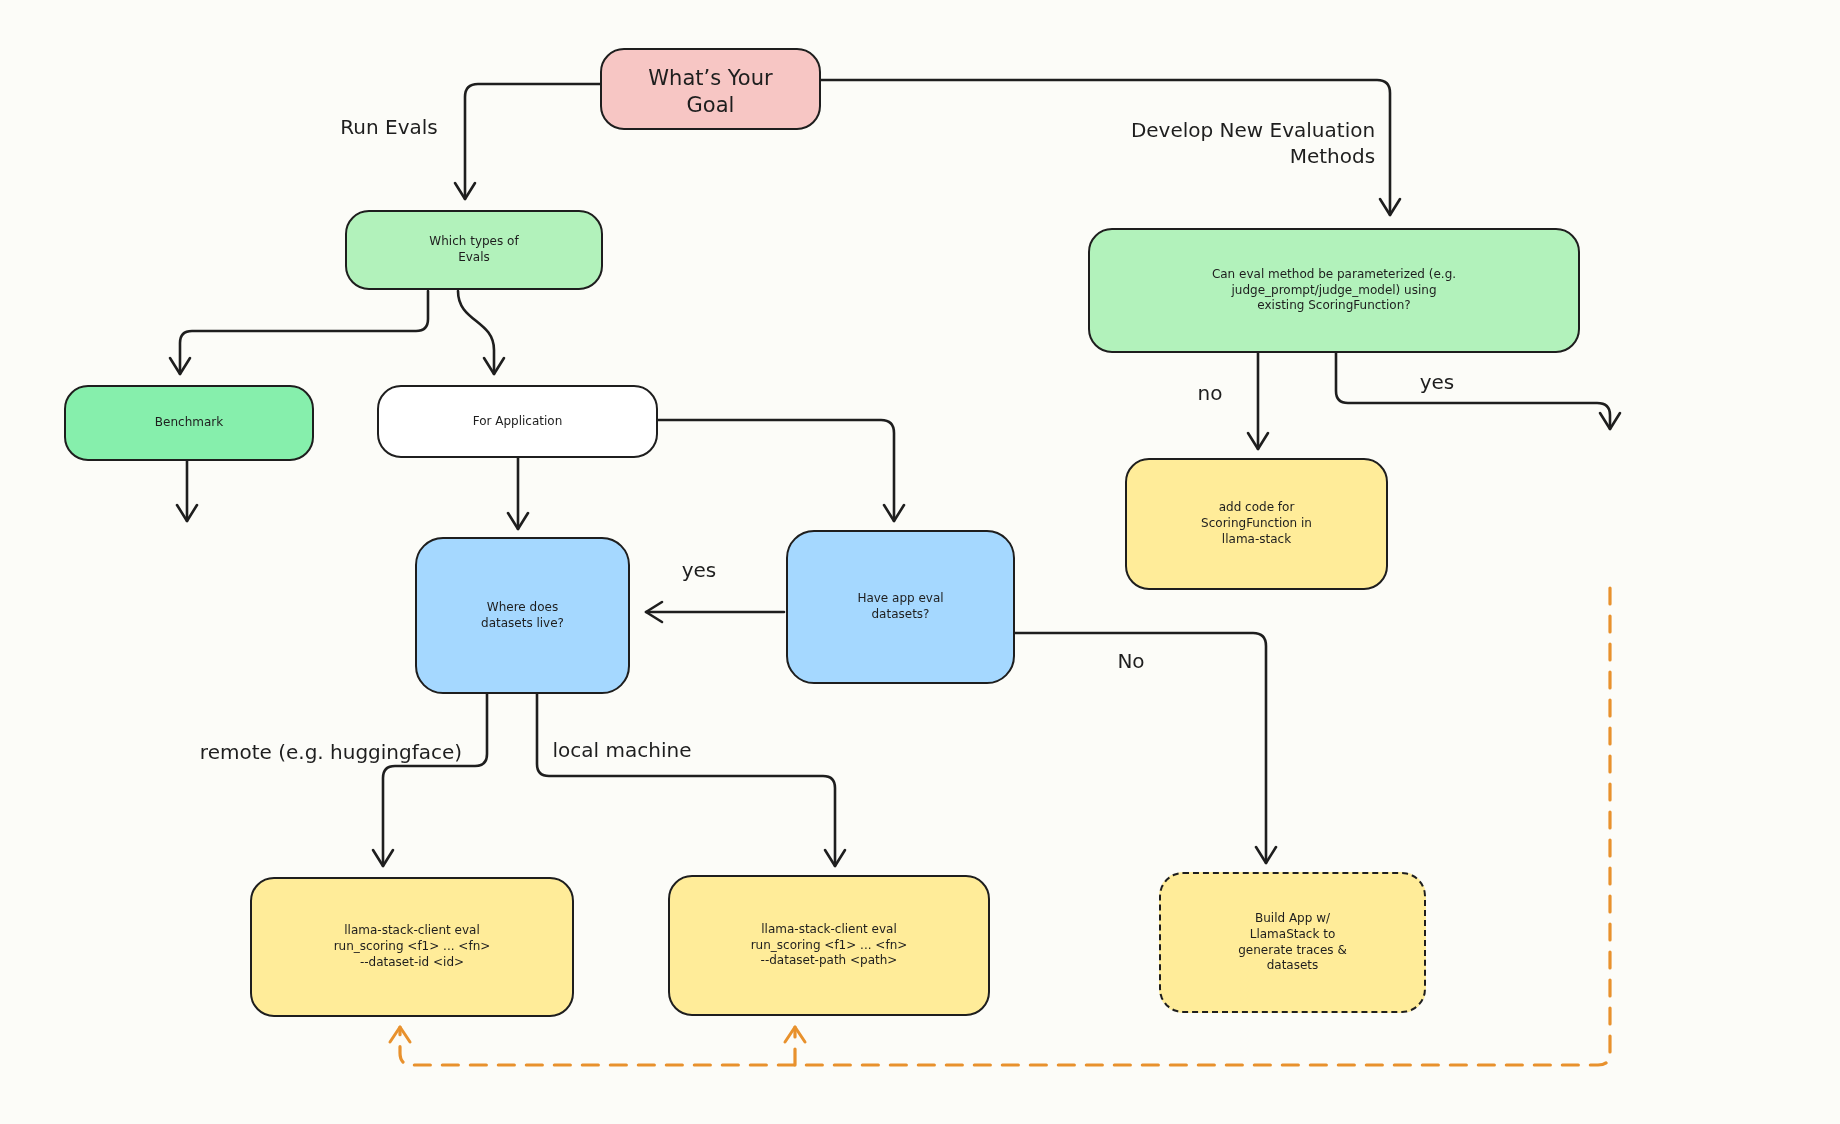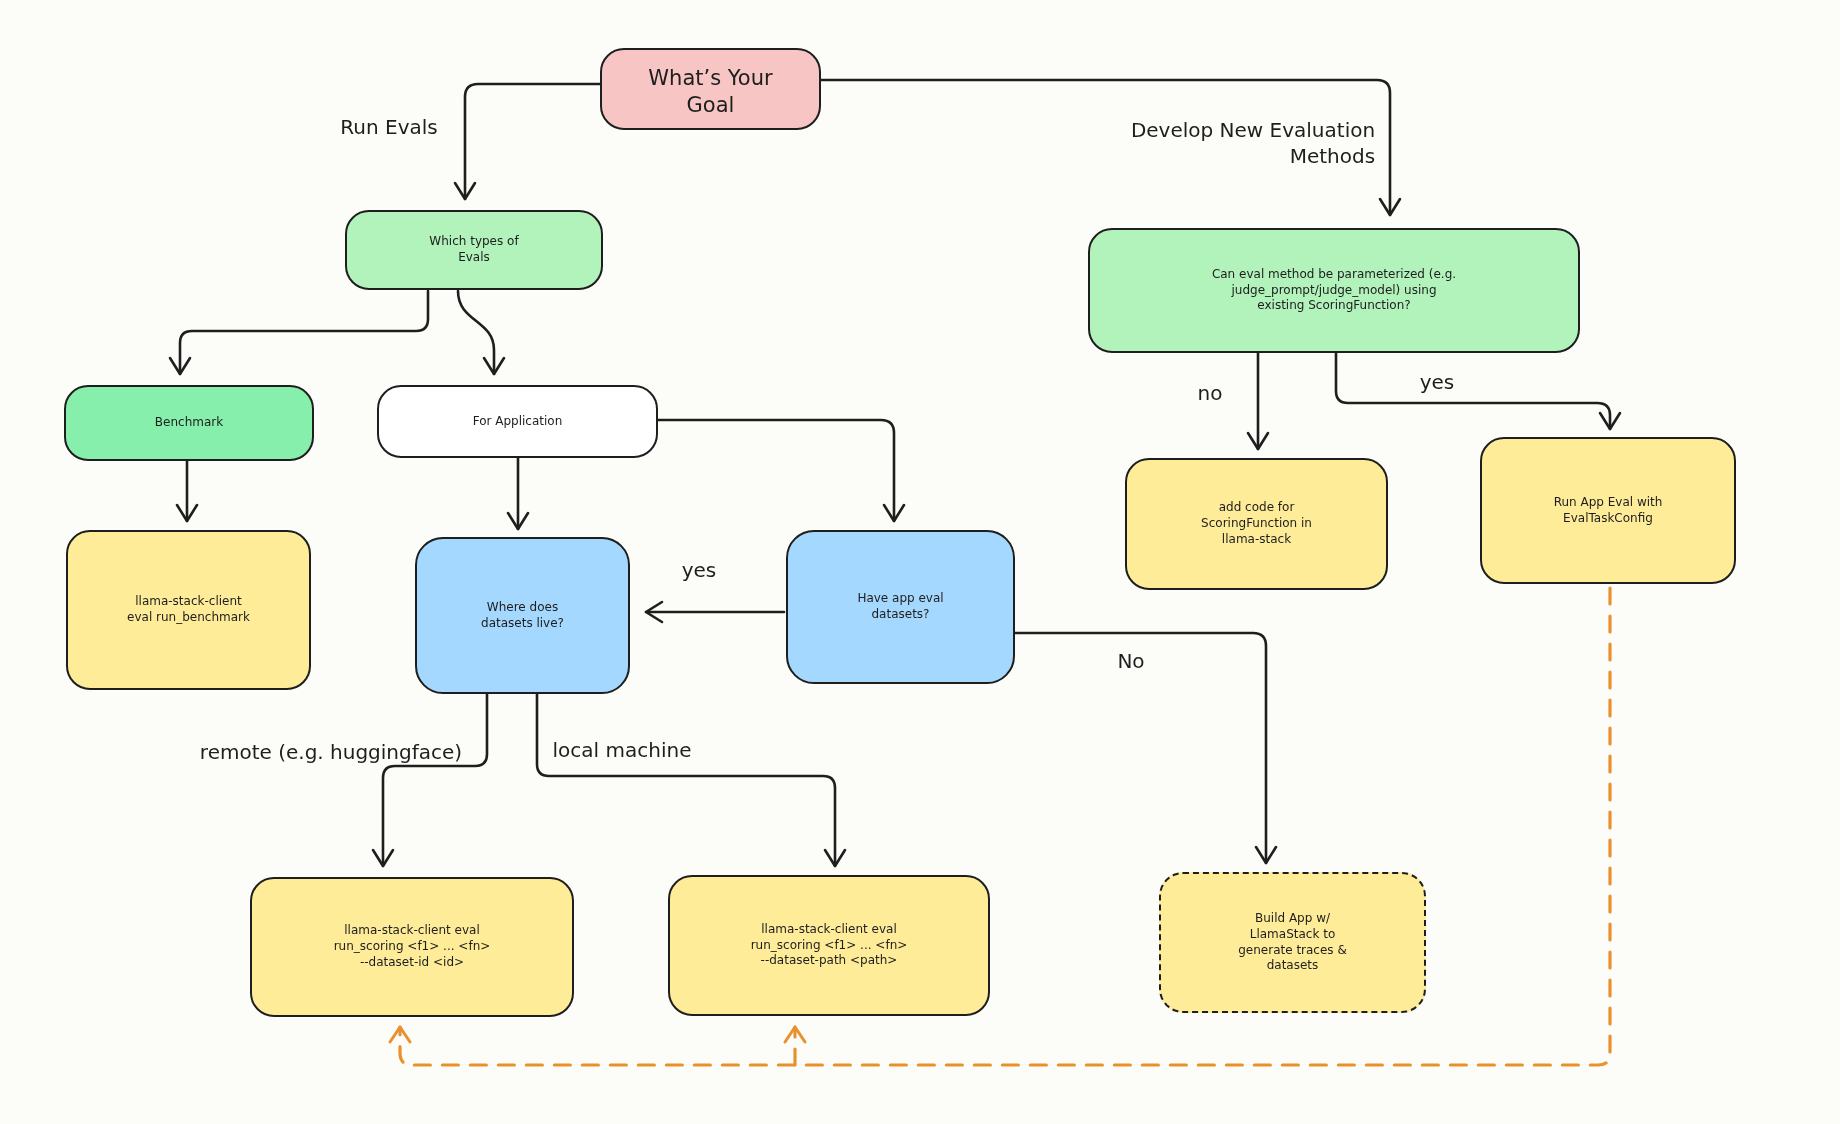--- a/index.html
+++ b/index.html
@@ -73,39 +73,35 @@
   <div class="node" style="left: 600px; top: 48px; width: 221px; height: 82px; font-size: 21px; background-color: rgb(247, 198, 196); align-items: flex-end;"><span>What’s Your
 Goal</span></div>
 
   <div class="node" style="left: 345px; top: 210px; width: 258px; height: 80px; background-color: rgb(178, 242, 187);"><span>Which types of
 Evals</span></div>
 
   <div class="node" style="left: 64px; top: 385px; width: 250px; height: 76px; background-color: #86efac;"><span>Benchmark</span></div>
 
   <div class="node" style="left: 377px; top: 385px; width: 281px; height: 73px; background-color: rgb(255, 255, 255);"><span>For Application</span></div>
 
-  <div class="node" style="left: 66px; top: 530px; width: 245px; height: 160px; background-color: rgb(255, 236, 153);"><span>llama-stack-client
-eval run_benchmark</span></div>
 
   <div class="node" style="left: 415px; top: 537px; width: 215px; height: 157px; border-radius: 28px; background-color: rgb(165, 216, 255);"><span>Where does
 datasets live?</span></div>
 
   <div class="node" style="left: 786px; top: 530px; width: 229px; height: 154px; border-radius: 28px; background-color: rgb(165, 216, 255);"><span>Have app eval
 datasets?</span></div>
 
   <div class="node" style="left: 1088px; top: 228px; width: 492px; height: 125px; background-color: rgb(178, 242, 187);"><span>Can eval method be parameterized (e.g.
 judge_prompt/judge_model) using
 existing ScoringFunction?</span></div>
 
   <div class="node" style="left: 1125px; top: 458px; width: 263px; height: 132px; background-color: rgb(255, 236, 153);"><span>add code for
 ScoringFunction in
 llama-stack</span></div>
 
-  <div class="node" style="left: 1480px; top: 437px; width: 256px; height: 147px; background-color: rgb(255, 236, 153);"><span>Run App Eval with
-EvalTaskConfig</span></div>
 
   <div class="node" style="left: 250px; top: 877px; width: 324px; height: 140px; background-color: rgb(255, 236, 153);"><span>llama-stack-client eval
 run_scoring &lt;f1&gt; ... &lt;fn&gt;
 --dataset-id &lt;id&gt;</span></div>
 
   <div class="node" style="left: 668px; top: 875px; width: 322px; height: 141px; background-color: rgb(255, 236, 153);"><span>llama-stack-client eval
 run_scoring &lt;f1&gt; ... &lt;fn&gt;
 --dataset-path &lt;path&gt;</span></div>
 
   <div class="node dashed" style="left: 1136px; top: 872px; width: 267px; height: 141px; background-color: rgb(255, 236, 153); margin-left: 23px;"><span>Build App w/

